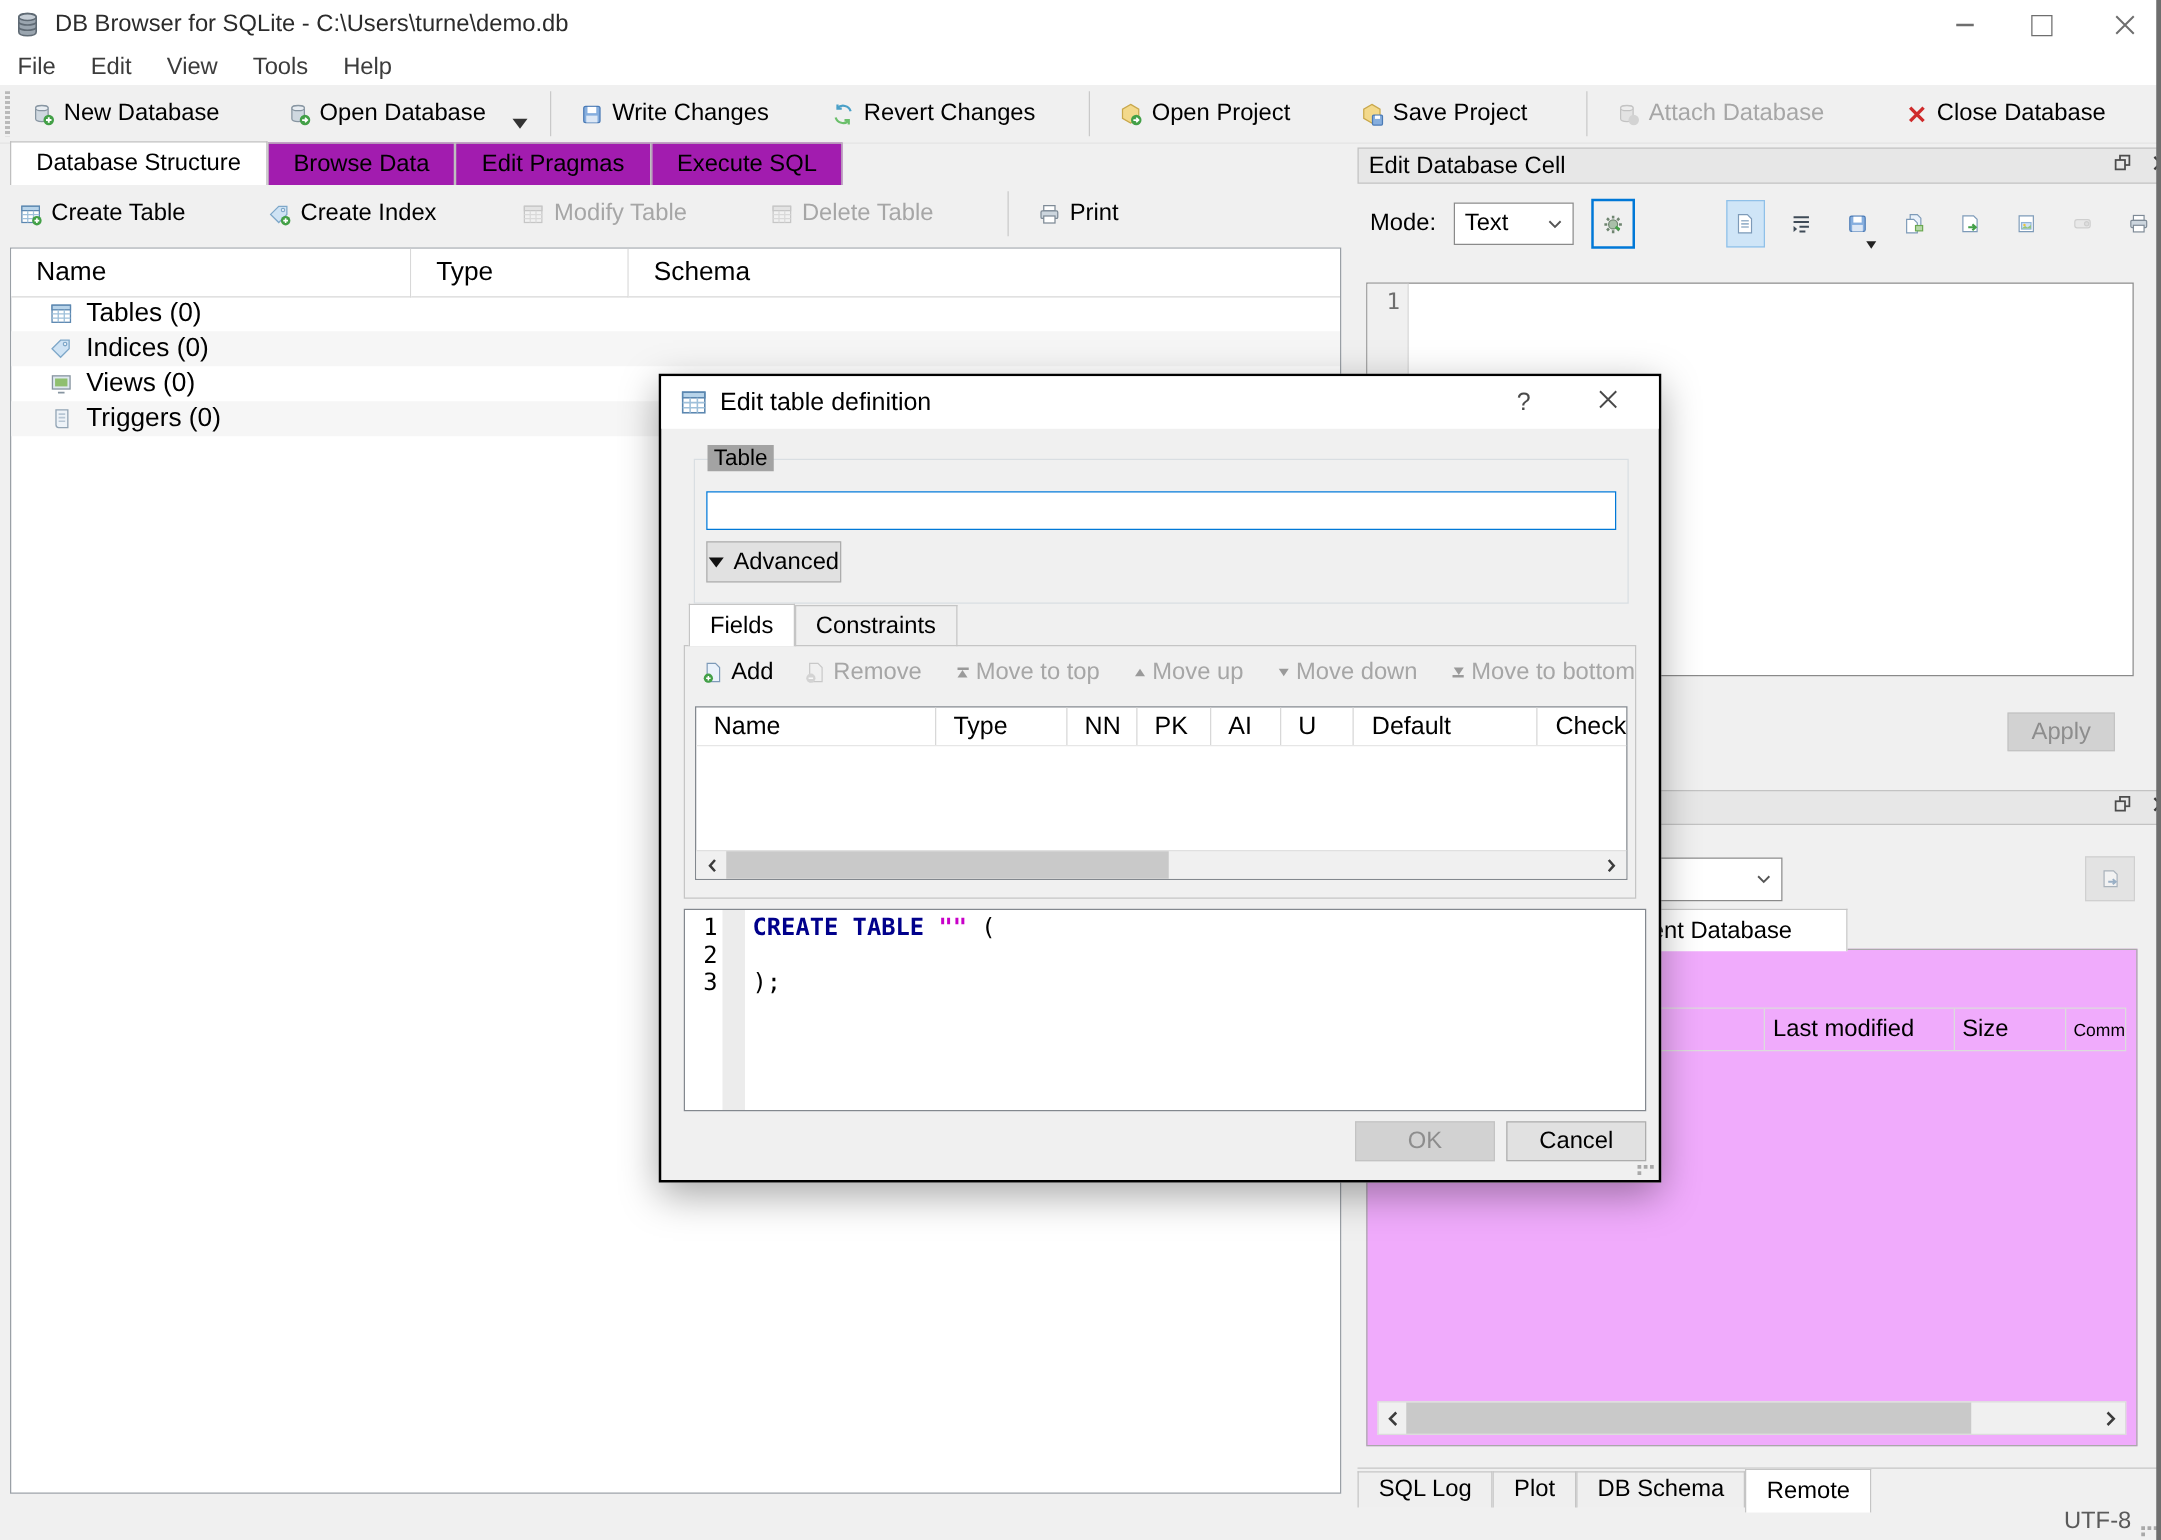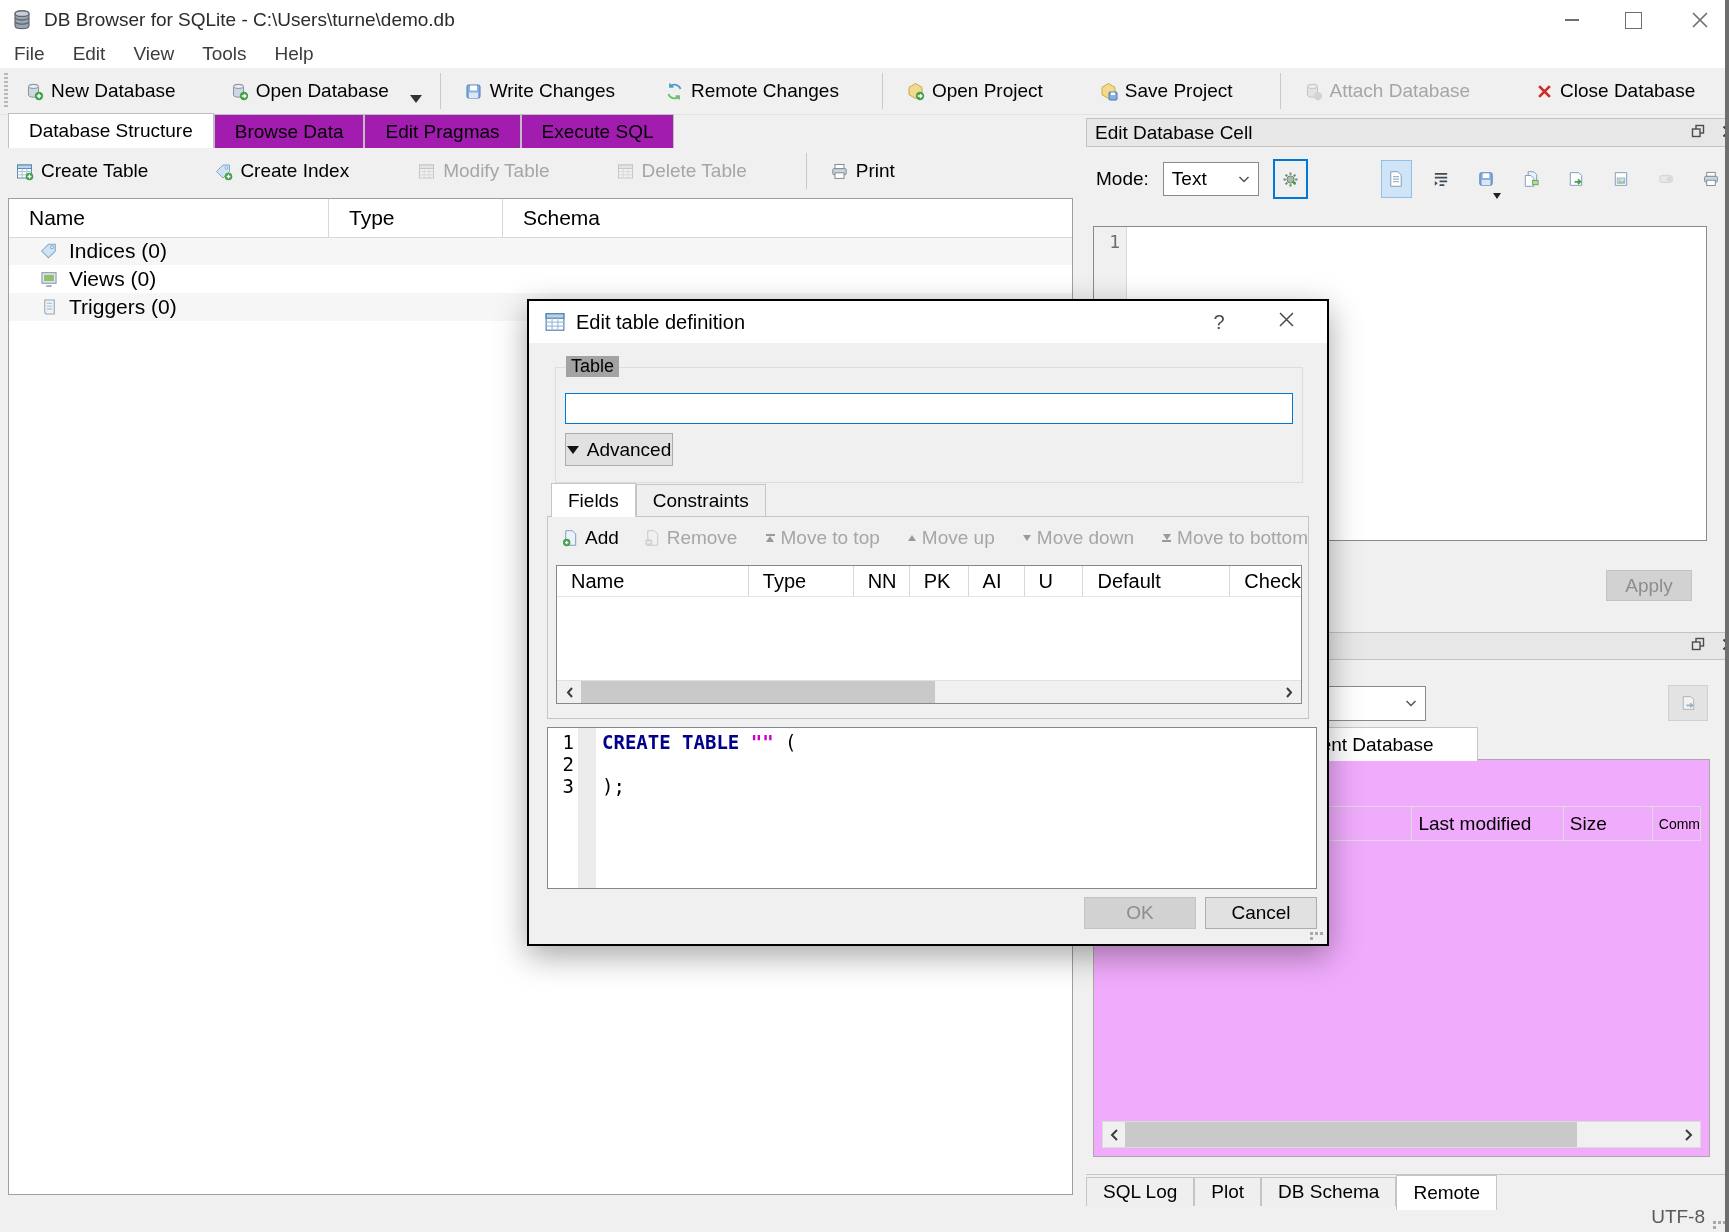--- a/index.html
+++ b/index.html
@@ -130,21 +130,21 @@
     <span>Write Changes</span>
   </span>
   <span style="width:24px"></span>
   <span class="tb-item">
     <svg width="19" height="19" viewBox="0 0 19 19">
         <path d="M15.5 7A6.3 6.3 0 0 0 5 4.5" stroke="#4aa0c8" fill="none" stroke-width="1.8"></path>
         <path d="M5 1.5v3.4h3.4" stroke="#4aa0c8" fill="none" stroke-width="1.8"></path>
         <path d="M3.5 12a6.3 6.3 0 0 0 10.5 2.5" stroke="#6bbf6b" fill="none" stroke-width="1.8"></path>
         <path d="M14 17.5v-3.4h-3.4" stroke="#6bbf6b" fill="none" stroke-width="1.8"></path>
       </svg>
-    <span>Remote Changes</span>
+    <span>Revert Changes</span>
   </span>
   <span class="tsep" style="margin-left:30px"></span>
   <span class="tb-item">
     <svg width="19" height="19" viewBox="0 0 19 19">
         <path d="M9.5 1.5l6.5 3.8v7.4l-6.5 3.8-6.5-3.8V5.3z" fill="#f3d98b" stroke="#c9a84c"></path>
         <circle cx="14" cy="14" r="4.2" fill="#43a047"></circle>
         <path d="M11.7 14h4M14 12.2l1.8 1.8L14 15.8" stroke="#fff" stroke-width="1.4" fill="none"></path>
       </svg>
     <span>Open Project</span>
   </span>
@@ -230,20 +230,28 @@
       </svg>
     <span>Print</span>
   </span>
 </div>
 
 <div class="abs tree">
   <div class="flex" style="height:38px">
     <div class="tree-hcell" style="width:299px">Name</div>
     <div class="tree-hcell" style="width:153px">Type</div>
     <div class="tree-hcell" style="flex:1;border-right:none">Schema</div>
+  </div>
+  <div class="tree-row">
+    <svg width="20" height="20" viewBox="0 0 19 19">
+        <rect x="2.5" y="3" width="14" height="13" fill="#fff" stroke="#5b87b0"></rect>
+        <rect x="2.5" y="3" width="14" height="3.5" fill="#b8d4ea" stroke="#5b87b0"></rect>
+        <path d="M7.2 6.5V16M11.8 6.5V16M2.5 9.6h14M2.5 12.8h14" stroke="#9fc0da"></path>
+      </svg>
+    <span>Tables (0)</span>
   </div>
   <div class="tree-row alt">
     <svg width="20" height="20" viewBox="0 0 19 19">
         <path d="M2.5 9.5L9 3h6.5v6.5L9 16z" fill="#cfe3f4" stroke="#7fa8c9"></path>
         <circle cx="12.4" cy="5.9" r="1.3" fill="#fff" stroke="#7fa8c9"></circle>
       </svg>
     <span>Indices (0)</span>
   </div>
   <div class="tree-row">
     <svg width="20" height="20" viewBox="0 0 19 19">

